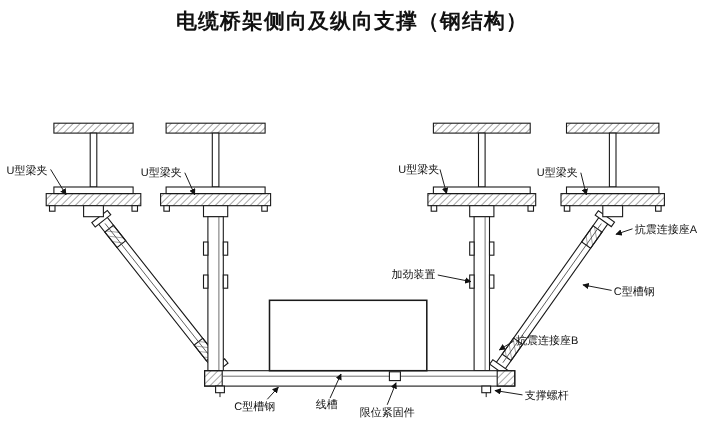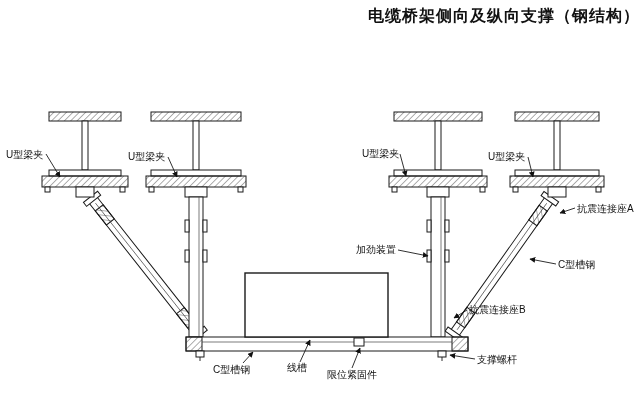--- a/index.html
+++ b/index.html
@@ -1,19 +1,19 @@
 <!DOCTYPE html>
 <html><head>
 <meta charset="utf-8">
 <style>
   html,body{margin:0;padding:0;background:#fff;}
   body{width:640px;height:405px;position:relative;font-family:"Liberation Sans",sans-serif;overflow:hidden;}
   h1.diagram-title{
     position:absolute;top:6px;left:0;width:640px;margin:0;
-    text-align:right;font-size:16px;font-weight:700;color:#111;letter-spacing:1px;
+    text-align:center;font-size:19px;font-weight:700;color:#111;letter-spacing:1px;
   }
   svg{position:absolute;top:0;left:0;}
   .part{fill:#ffffff;stroke:#1a1a1a;stroke-width:1;}
   .hatched{fill:url(#hatch);stroke:#1a1a1a;stroke-width:1;}
   .thin{stroke:#444;stroke-width:0.7;fill:none;}
   .leader{stroke:#1a1a1a;stroke-width:0.9;fill:none;}
   .lbl{font-family:"Liberation Sans",sans-serif;font-size:10px;fill:#111;}
 </style>
 </head>
 <body>

